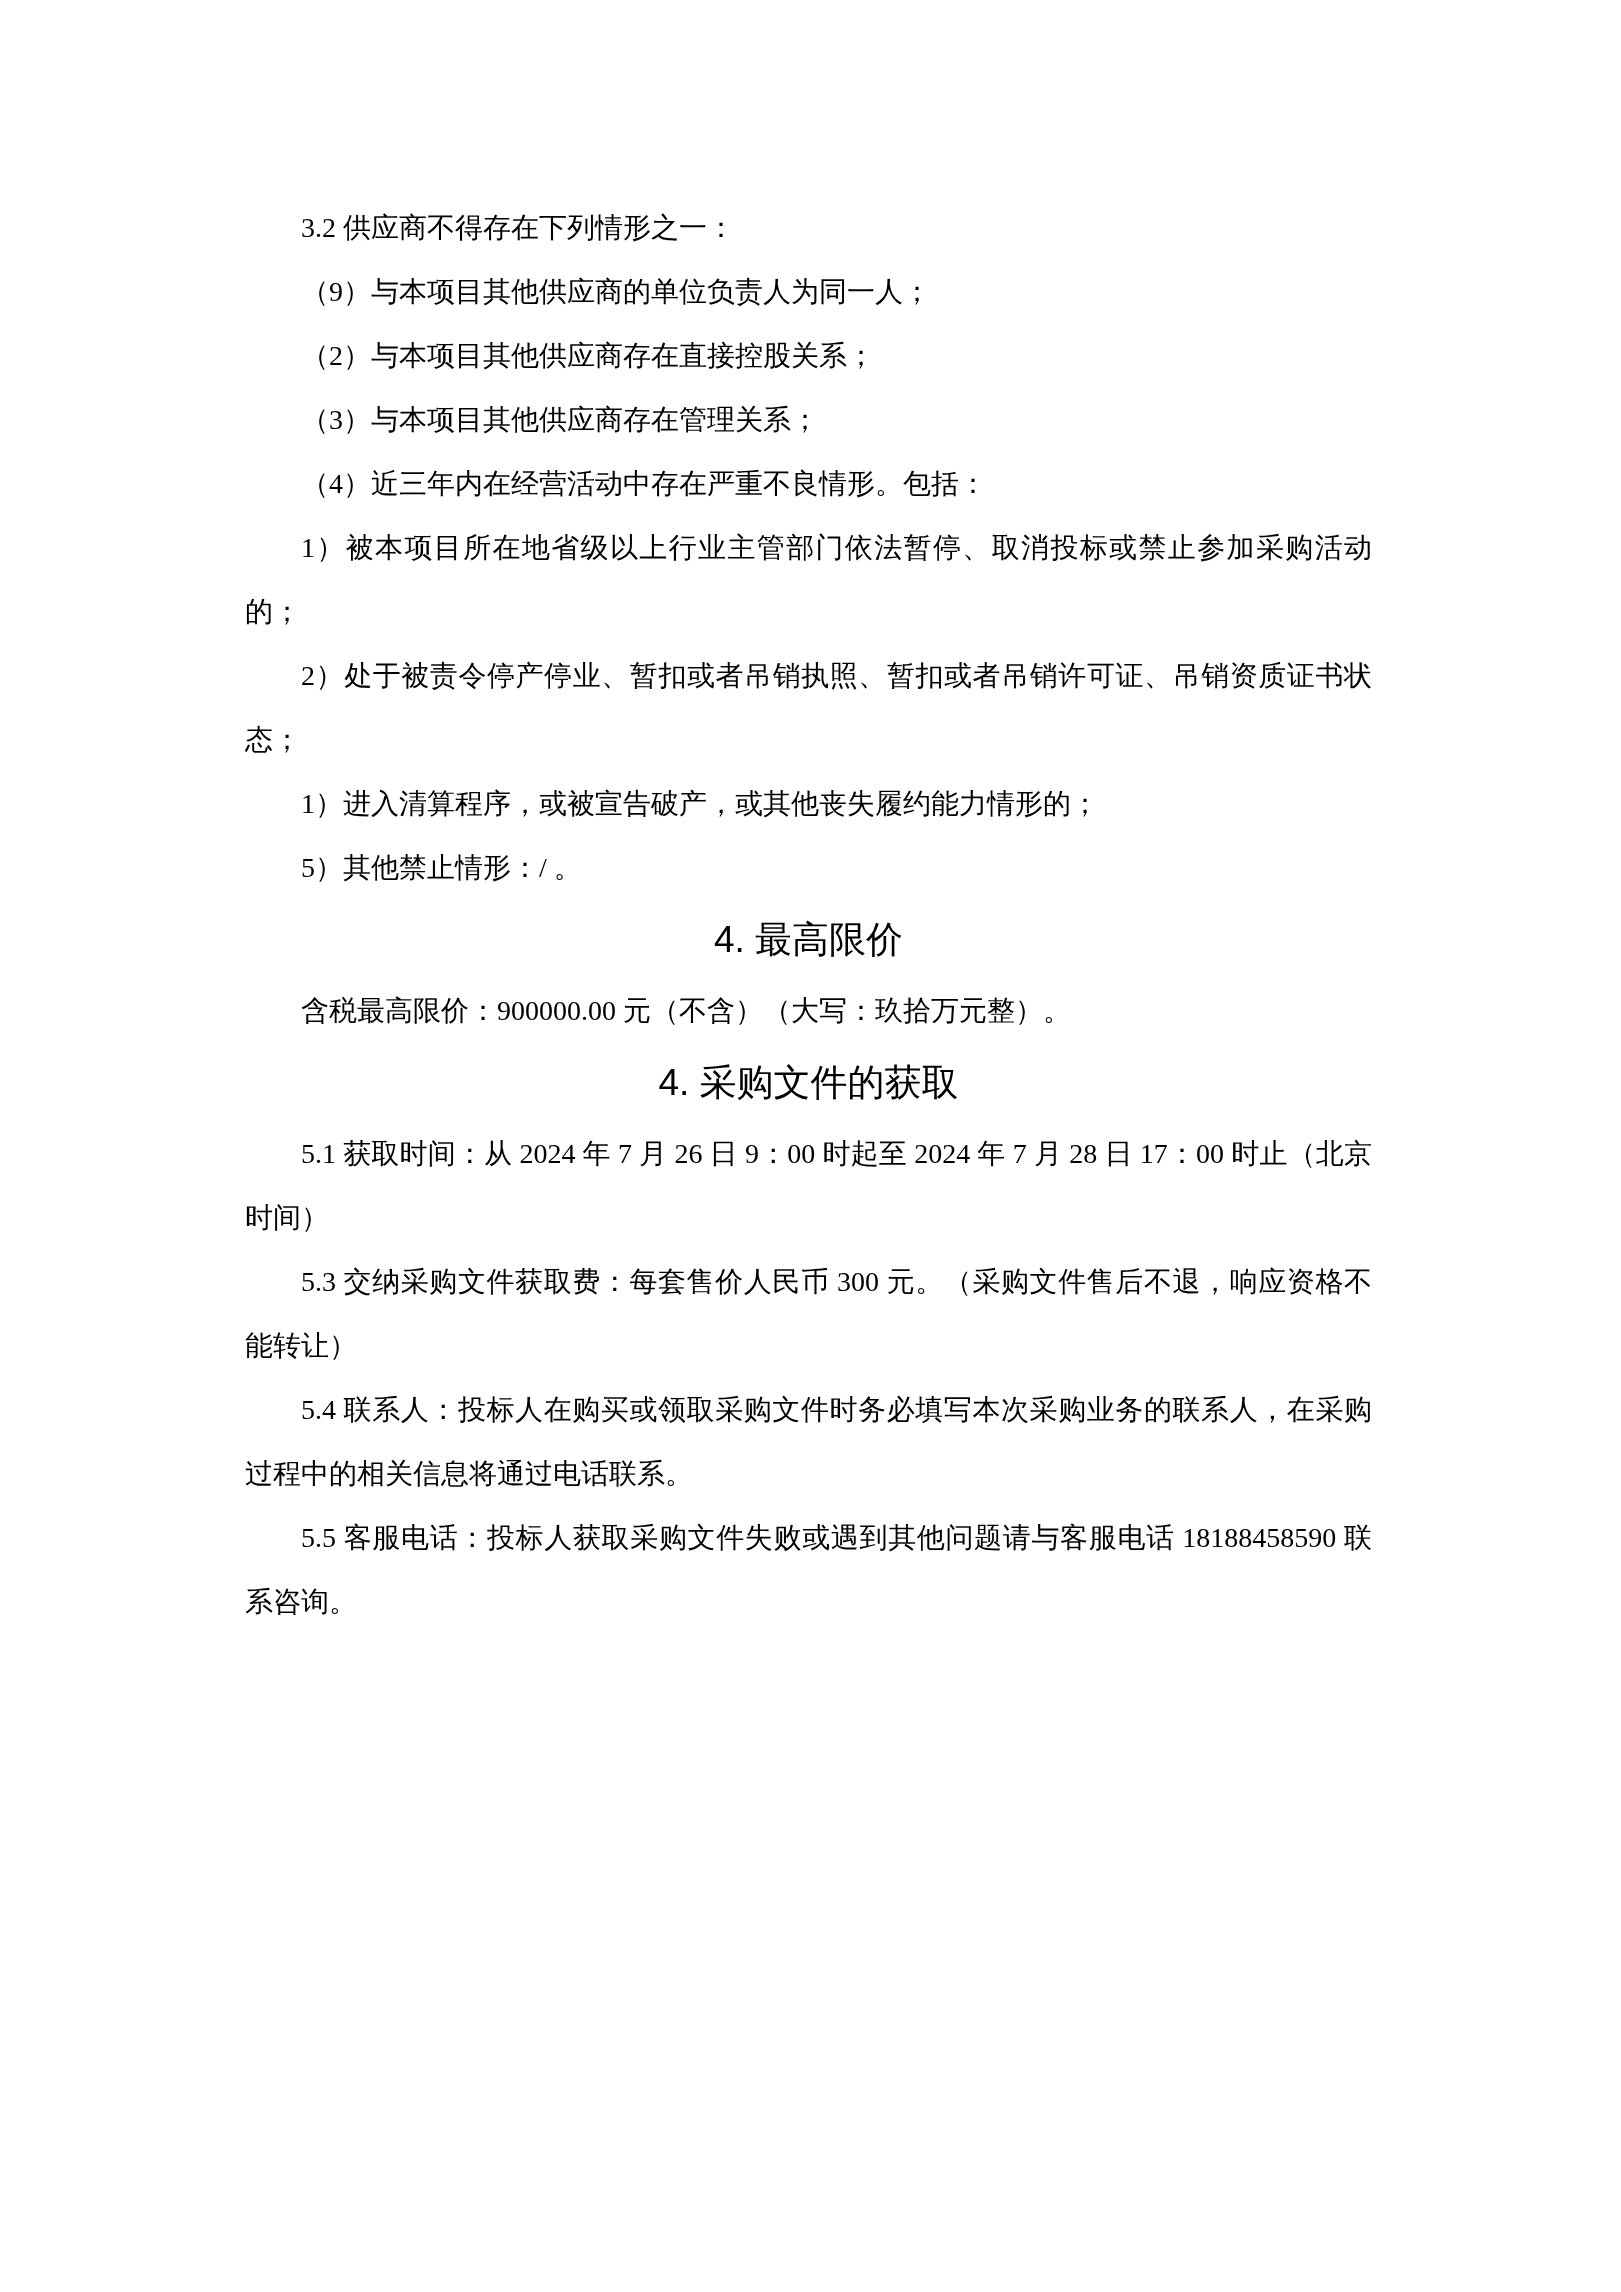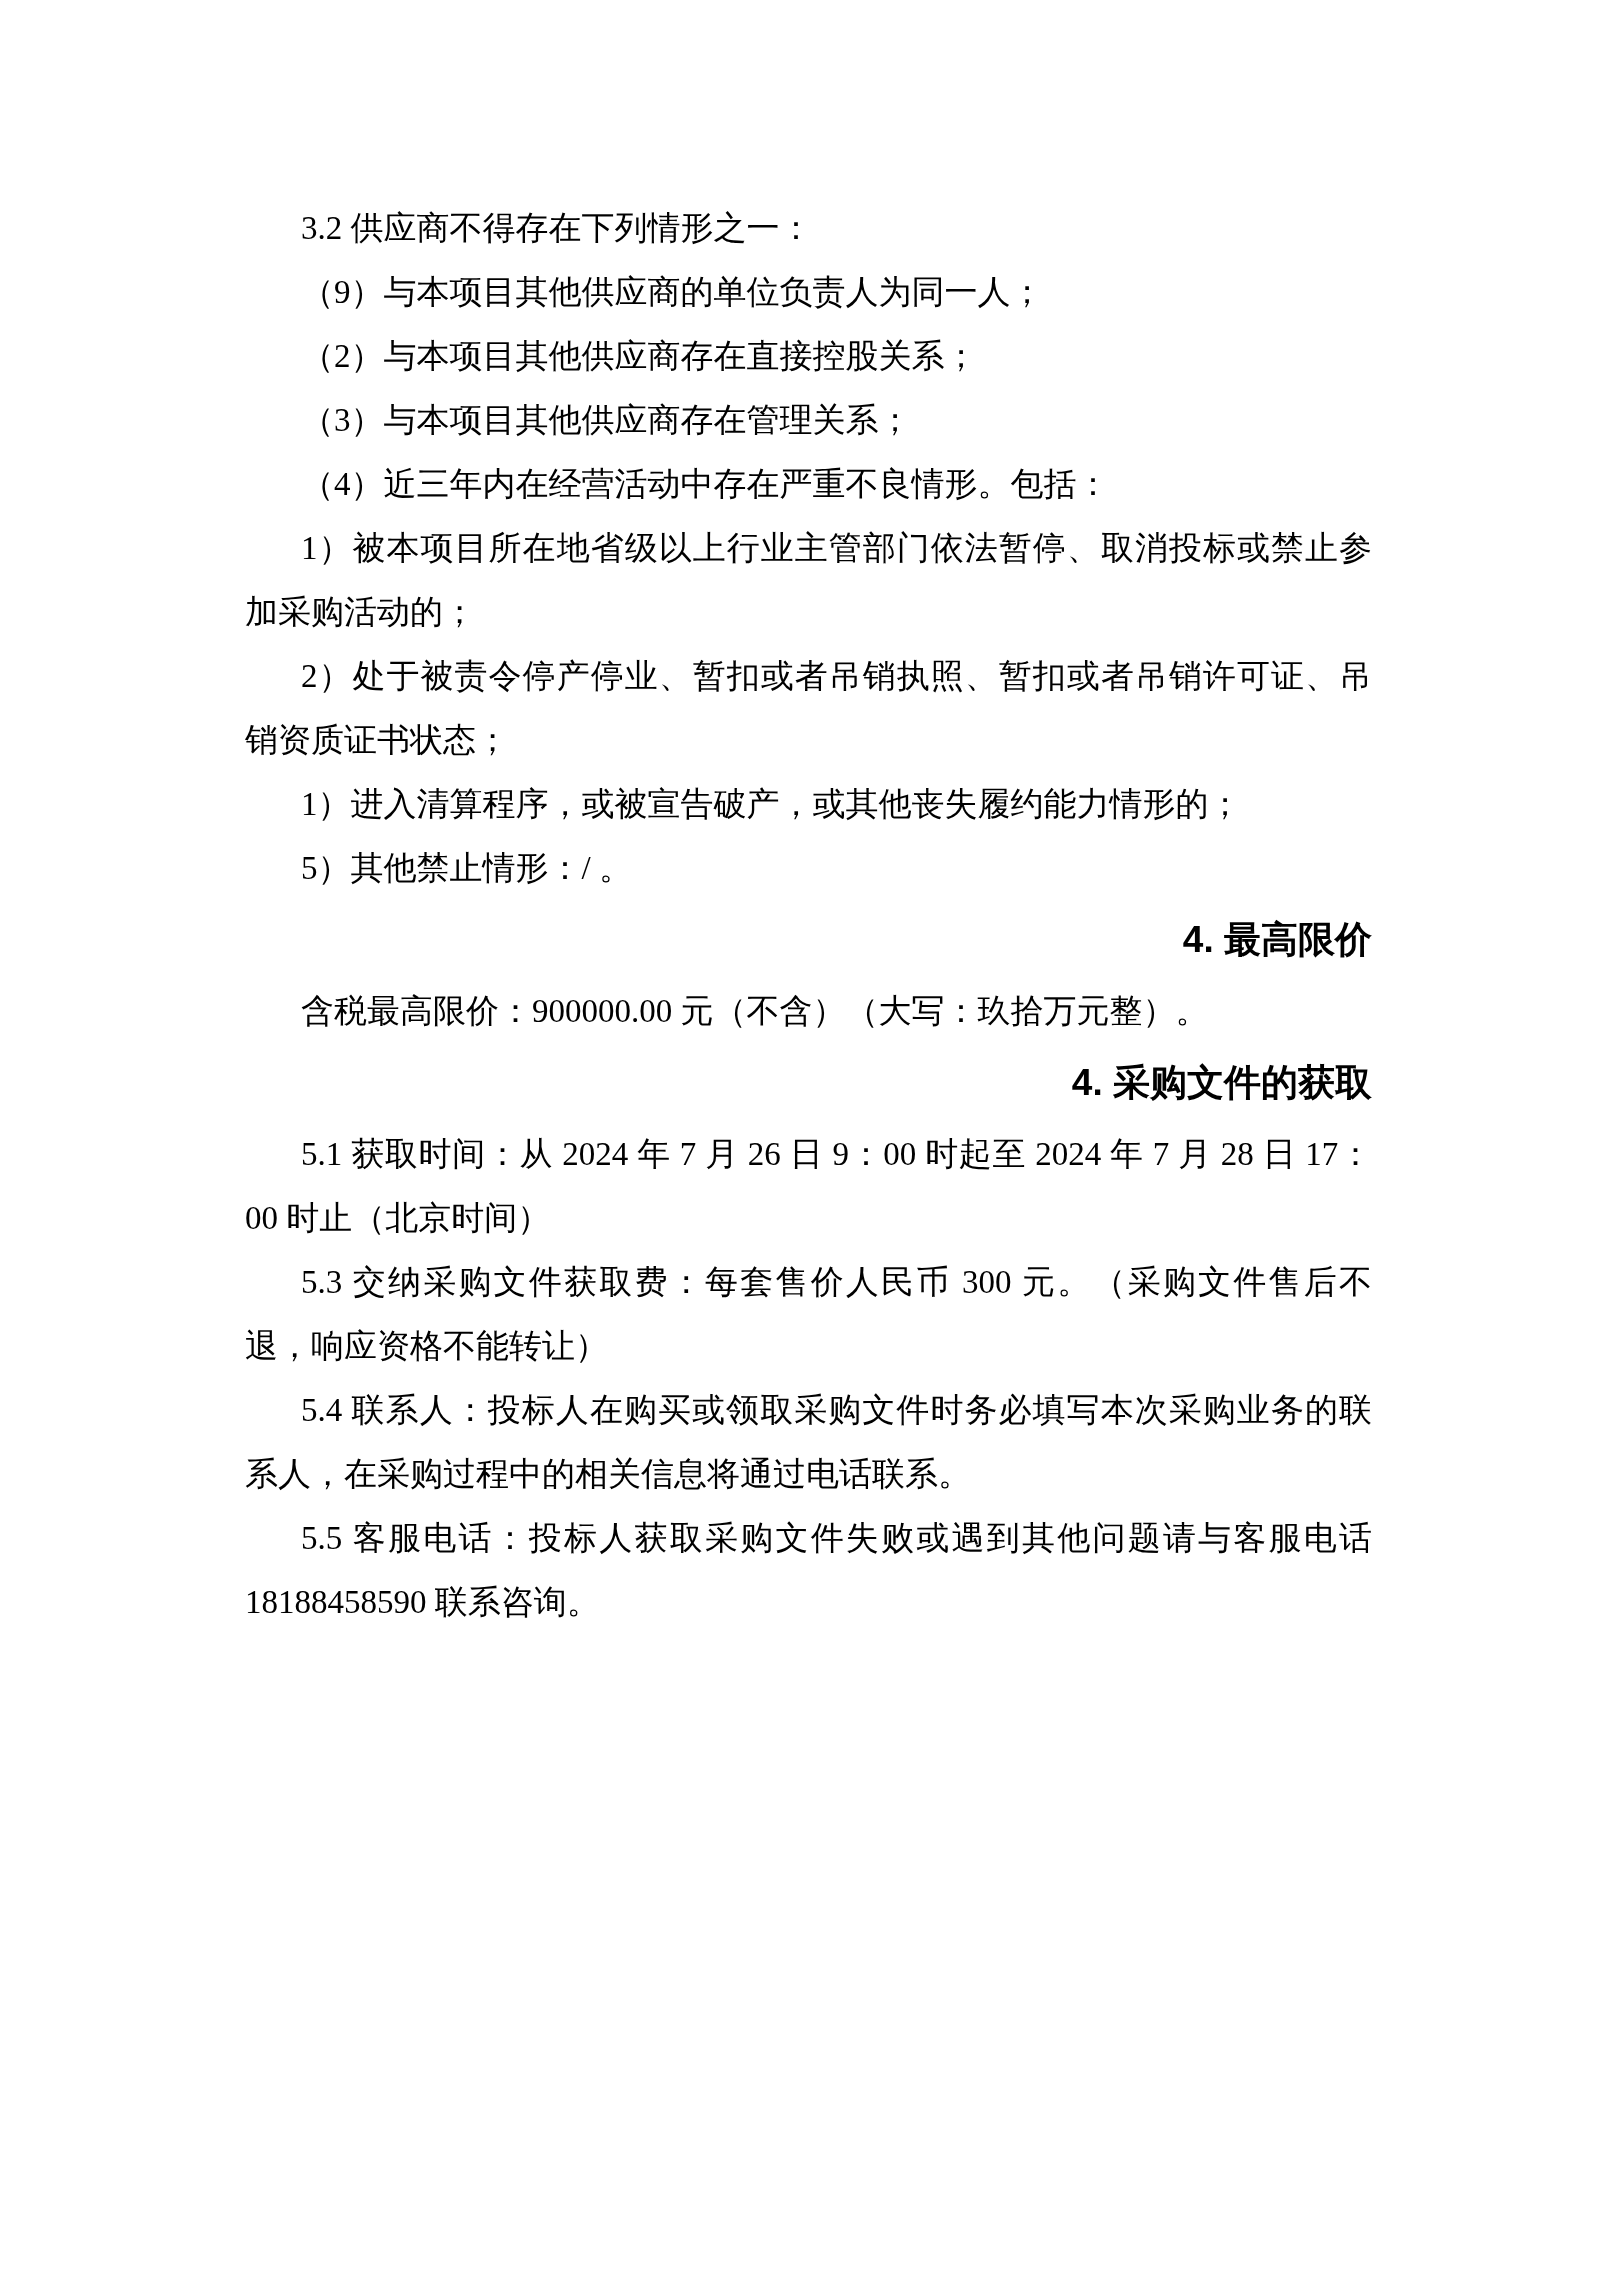--- a/index.html
+++ b/index.html
@@ -13,35 +13,35 @@
     padding: 196px 249px 0 245px;
     overflow: hidden;
   }
   .doc {
     width: 1127px;
     color: #000000;
   }
   .par {
     margin: 0;
     font-family: "Liberation Serif", "DejaVu Serif", serif;
-    font-size: 33px;
+    font-size: 28px;
     line-height: 64px;
     text-align: justify;
     text-justify: inter-character;
     text-indent: 56px;
     word-break: break-word;
   }
   .head {
     margin: 3.9px 0;
     font-family: "Liberation Sans", "DejaVu Sans", sans-serif;
-    font-weight: bold;
+    font-weight: normal;
     font-size: 37px;
     line-height: 71px;
     text-indent: 0;
-    text-align: right;
+    text-align: center;
   }
 </style>
 </head>
 <body>
 
 <div class="page">
   <div class="doc">
     <p class="par">3.2 供应商不得存在下列情形之一：</p>
     <p class="par">（9）与本项目其他供应商的单位负责人为同一人；</p>
     <p class="par">（2）与本项目其他供应商存在直接控股关系；</p>

